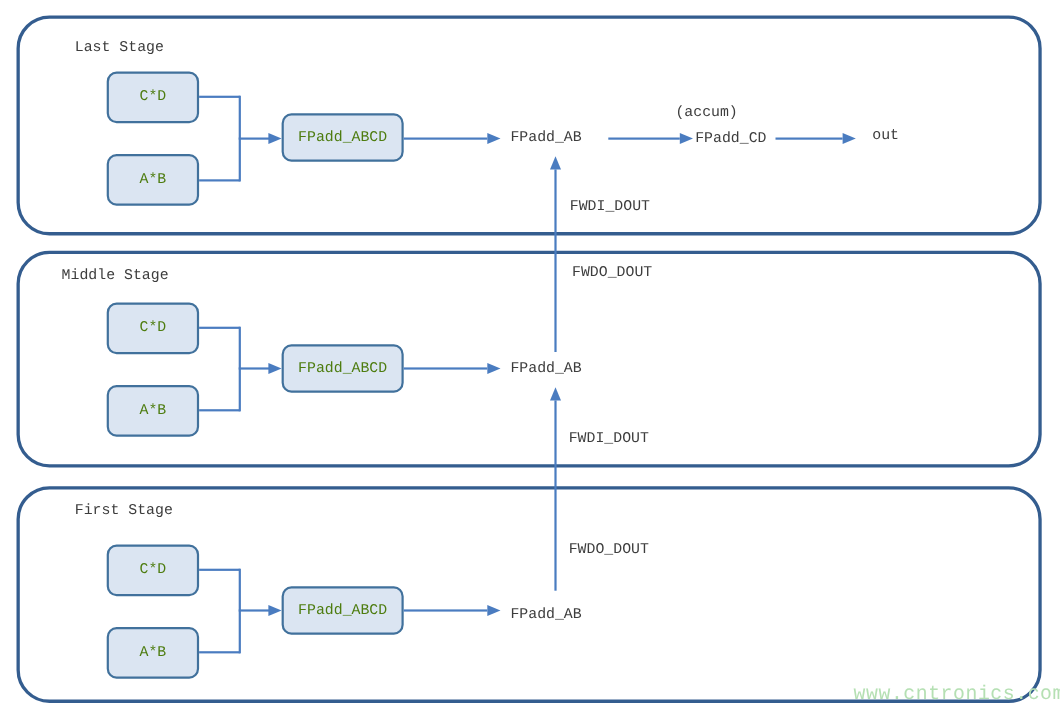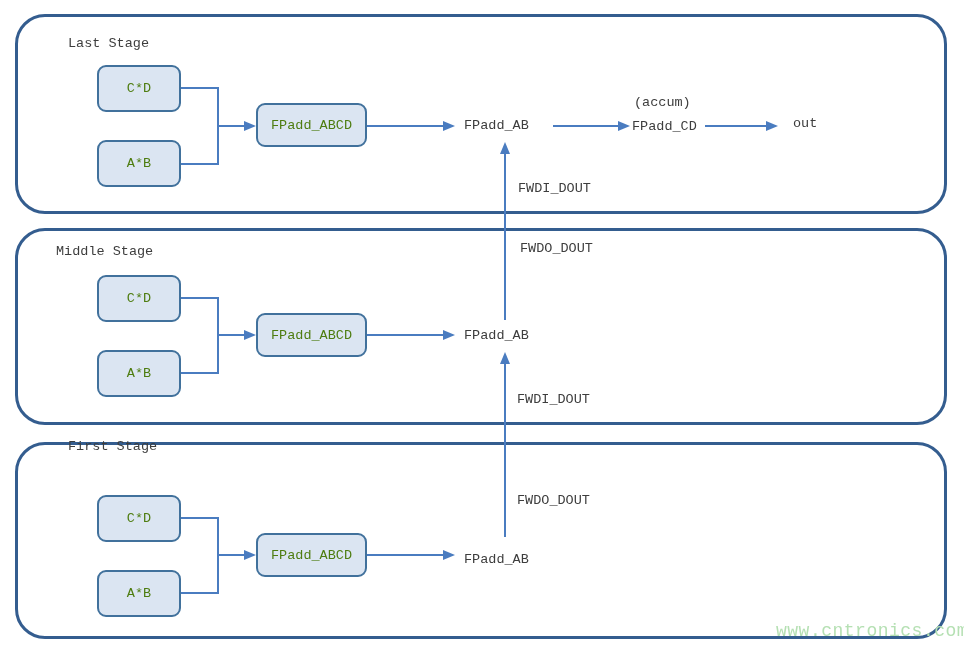--- a/index.html
+++ b/index.html
@@ -68,21 +68,21 @@
   <div class="node" style="left:256px;top:103px;width:111px;height:44px">FPadd_ABCD</div>
 
   <div class="hline" style="left:367px;top:125px;width:76px"></div>
   <div class="ah-right" style="left:443px;top:121px"></div>
 
   <div class="label" style="left:464px;top:118px">FPadd_AB</div>
 
   <div class="hline" style="left:553px;top:125px;width:65px"></div>
   <div class="ah-right" style="left:618px;top:121px"></div>
 
-  <div class="label" style="left:634px;top:95px">(accum)</div>
+  <div class="label" style="left:614px;top:95px">(accum)</div>
   <div class="label" style="left:632px;top:119px">FPadd_CD</div>
 
   <div class="hline" style="left:705px;top:125px;width:61px"></div>
   <div class="ah-right" style="left:766px;top:121px"></div>
 
   <div class="label" style="left:793px;top:116px">out</div>
 
   <div class="stage-title" style="left:56px;top:244px">Middle Stage</div>
 
   <div class="node" style="left:97px;top:275px;width:84px;height:47px">C*D</div>
@@ -94,21 +94,21 @@
   <div class="hline" style="left:217px;top:334px;width:28px"></div>
   <div class="ah-right" style="left:244px;top:330px"></div>
 
   <div class="node" style="left:256px;top:313px;width:111px;height:44px">FPadd_ABCD</div>
 
   <div class="hline" style="left:367px;top:334px;width:76px"></div>
   <div class="ah-right" style="left:443px;top:330px"></div>
 
   <div class="label" style="left:464px;top:328px">FPadd_AB</div>
 
-  <div class="stage-title" style="left:68px;top:439px">First Stage</div>
+  <div class="stage-title" style="left:68px;top:457px">First Stage</div>
 
   <div class="node" style="left:97px;top:495px;width:84px;height:47px">C*D</div>
   <div class="node" style="left:97px;top:570px;width:84px;height:47px">A*B</div>
 
   <div class="hline" style="left:181px;top:517px;width:37px"></div>
   <div class="hline" style="left:181px;top:592px;width:37px"></div>
   <div class="vline" style="left:217px;top:517px;height:77px"></div>
   <div class="hline" style="left:217px;top:554px;width:28px"></div>
   <div class="ah-right" style="left:244px;top:550px"></div>
 

